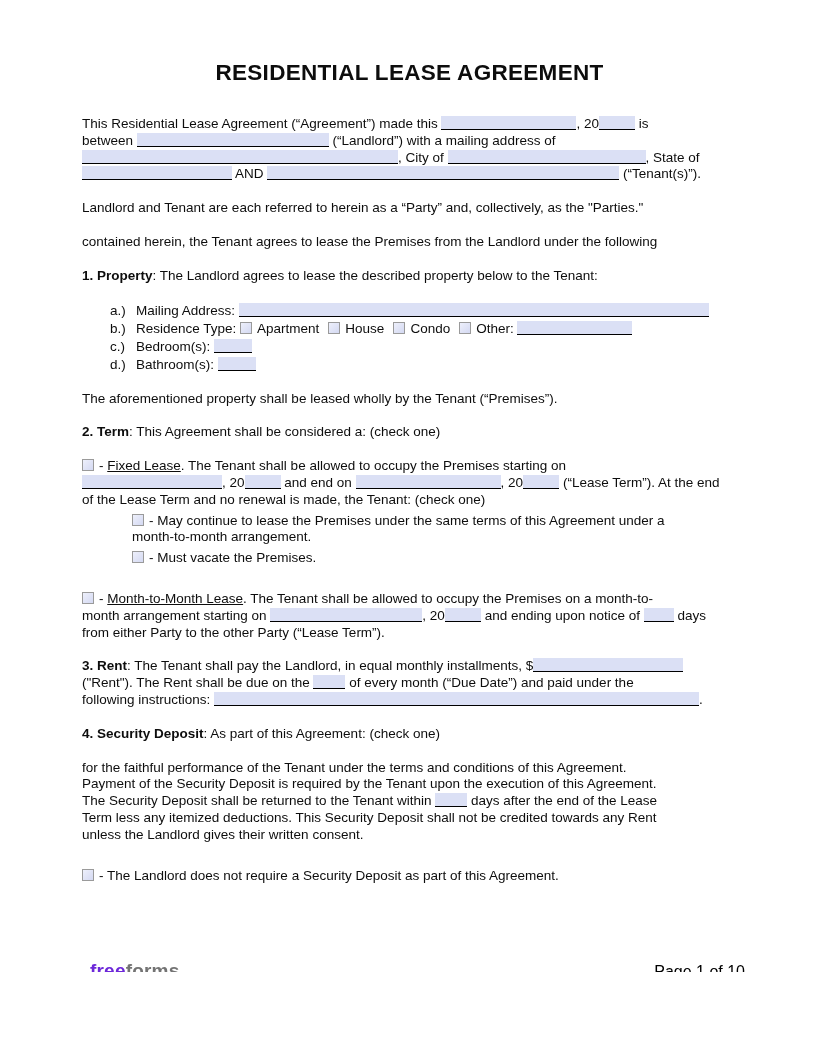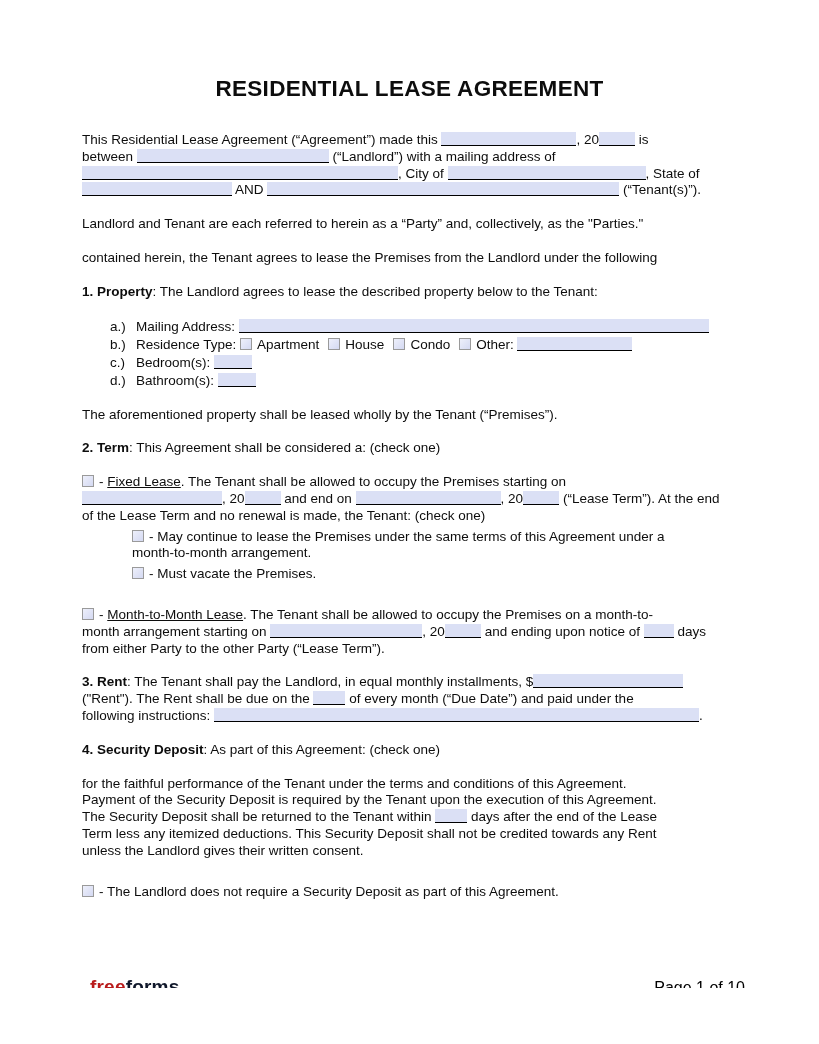--- a/index.html
+++ b/index.html
@@ -1,19 +1,19 @@
 <!DOCTYPE html>
 <html><head>
 <meta charset="utf-8">
 <style>
   html,body{margin:0;padding:0;background:#ffffff;}
   .page{
     position:relative;
     width:819px;height:972px;
-    margin:16px auto;
+    margin:0 auto;
     background:#ffffff;
     font-family:"Liberation Sans", sans-serif;
     font-size:13.5px;
     color:#0d0d0d;
     overflow:hidden;
   }
   .content{padding:60px 82px 0 82px;}
   .title{
     text-align:center;
     font-weight:bold;
@@ -44,22 +44,22 @@
   .list{margin-top:17px;margin-left:28px;}
   .list .ln{line-height:18px;}
   .lbl{display:inline-block;width:26px;}
   .sub{margin-left:50px;margin-top:4px;}
   .footer{
     position:absolute;
     left:90px;right:74px;top:960px;
     display:flex;justify-content:space-between;align-items:baseline;
   }
   .brand{font-size:19px;font-weight:bold;letter-spacing:.2px;}
-  .brand .free{color:#b91c1c;}
-  .brand .forms{color:#0f172a;}
+  .brand .free{color:#6d28d9;}
+  .brand .forms{color:#737373;}
   .pagenum{font-size:16px;color:#000;}
 </style>
 </head>
 <body>
 
 <div class="page">
   <div class="content">
 
     <div class="title">RESIDENTIAL LEASE AGREEMENT</div>
 

